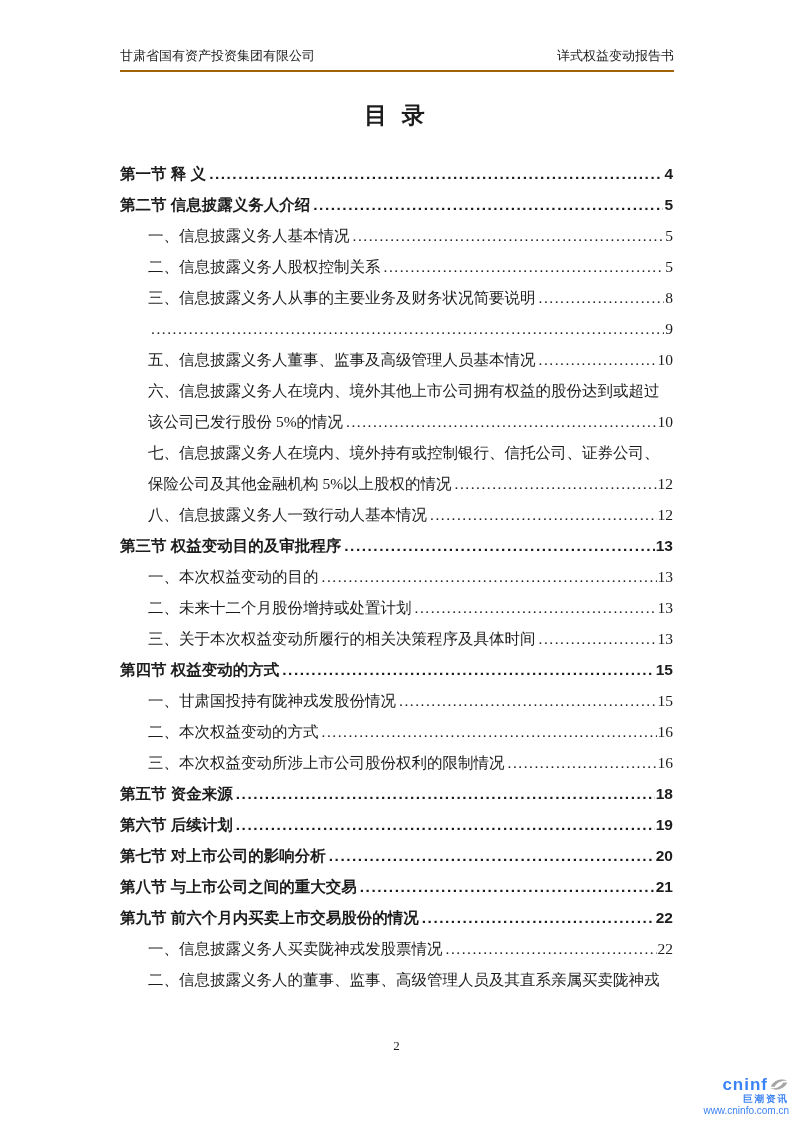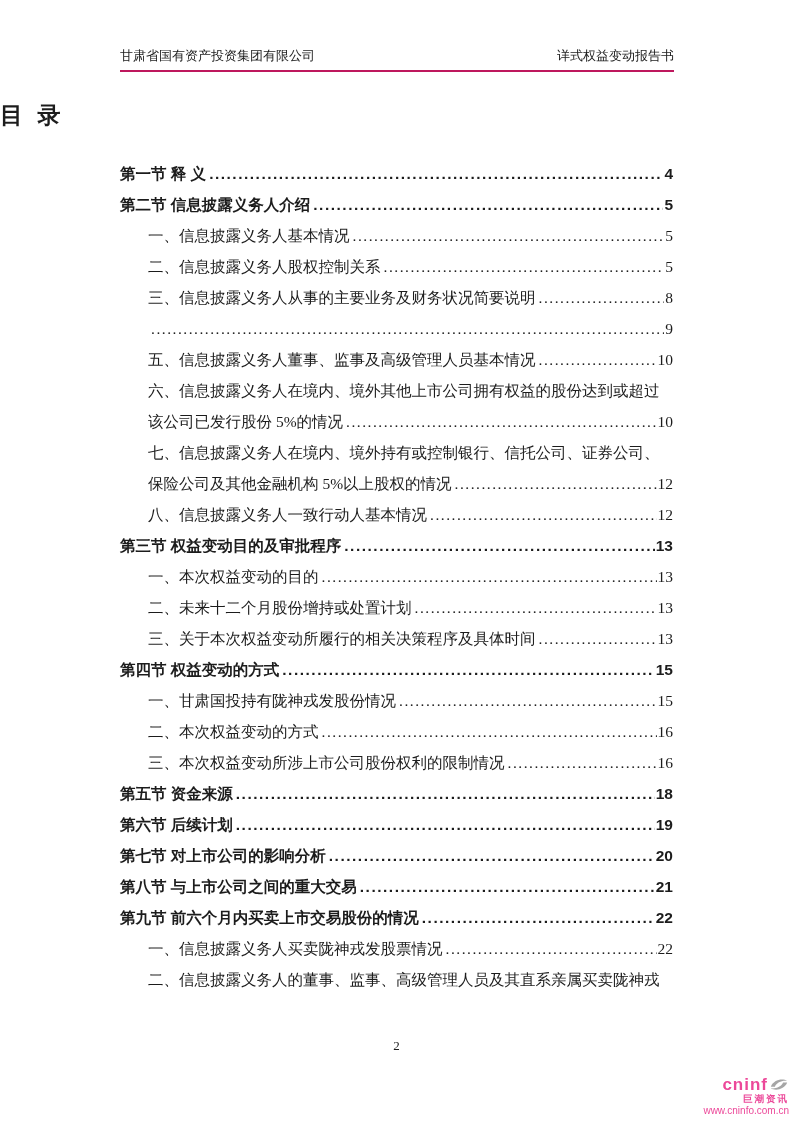--- a/index.html
+++ b/index.html
@@ -19,29 +19,29 @@
     position: absolute;
     top: 0;
     left: 120px;
     right: 119px;
     padding-top: 47px;
     padding-bottom: 5px;
     display: flex;
     justify-content: space-between;
     align-items: baseline;
     font-size: 13px;
-    border-bottom: 2px solid #be185d;
+    border-bottom: 2px solid #a16207;
   }
   
   .doc-title {
     position: absolute;
     top: 100px;
     left: 0;
     right: 0;
-    text-align: left;
+    text-align: center;
     font-size: 23px;
     font-weight: bold;
     font-family: "Liberation Sans", sans-serif;
     letter-spacing: 4px;
   }
   
   .toc {
     position: absolute;
     top: 158px;
     left: 120px;
@@ -81,21 +81,21 @@
     right: 0;
     text-align: center;
     font-size: 13px;
   }
   
   .watermark {
     position: absolute;
     right: 4px;
     bottom: 6px;
     text-align: right;
-    color: #ec4899;
+    color: #3b82f6;
     font-family: "Liberation Sans", sans-serif;
     line-height: 1.12;
   }
   .wm-brand-row {
     display: flex;
     align-items: center;
     justify-content: flex-end;
     gap: 1px;
   }
   .wm-brand {

